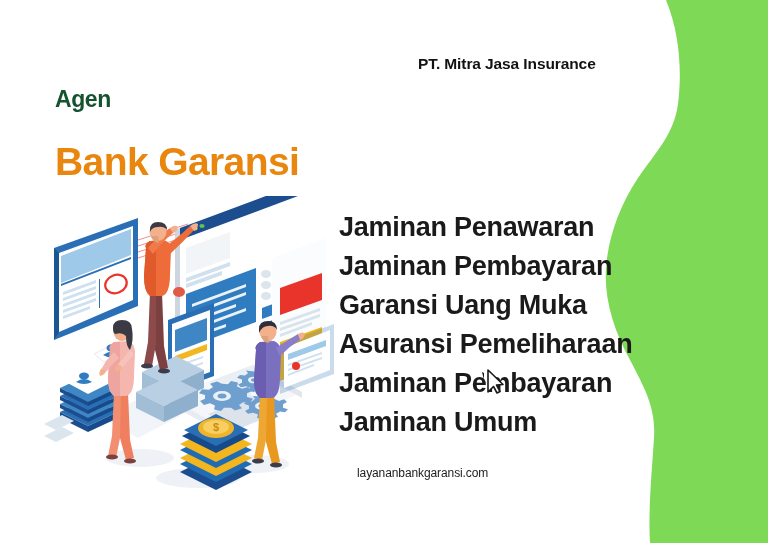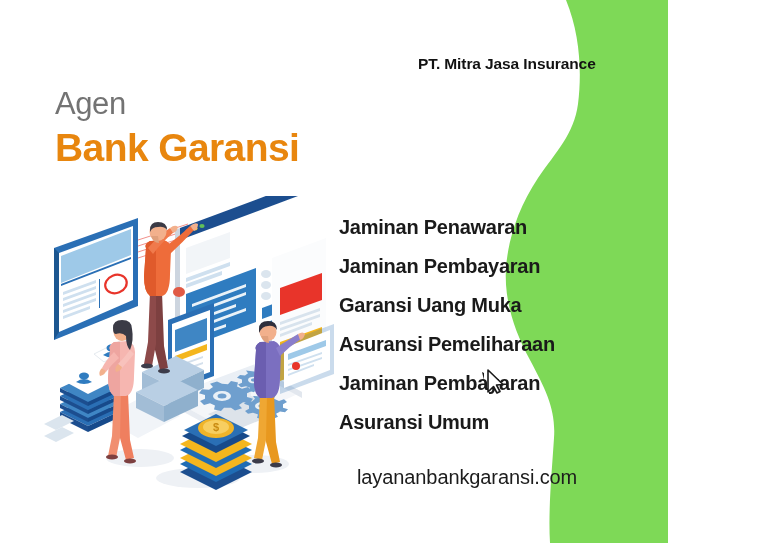--- a/index.html
+++ b/index.html
@@ -4,21 +4,21 @@
 <style>
   * { box-sizing: border-box; margin: 0; padding: 0; }
   html, body {
     width: 768px; height: 543px;
     overflow: hidden;
     background: #ffffff;
     font-family: "Liberation Sans", sans-serif;
   }
   #poster {
     position: relative;
-    width: 668px; height: 543px;
+    width: 768px; height: 543px;
     background: #ffffff;
     overflow: hidden;
   }
   
   #green-wave {
     position: absolute;
     top: 0; right: 0;
     width: 180px; height: 543px;
     pointer-events: none;
   }
@@ -29,53 +29,53 @@
     font-size: 15.5px;
     font-weight: bold;
     color: #121212;
     letter-spacing: -0.1px;
     white-space: nowrap;
   }
   
   #kicker {
     position: absolute;
     left: 55px; top: 86px;
-    font-size: 31px;
-    font-weight: normal;
-    color: #737373;
+    font-size: 23px;
+    font-weight: bold;
+    color: #14532d;
     letter-spacing: -0.4px;
   }
   #headline {
     position: absolute;
-    left: 55px; top: 126px;
+    left: 55px; top: 140px;
     font-size: 39px;
     font-weight: bold;
     color: #e8860e;
     letter-spacing: -0.6px;
     text-align: center;
   }
   
   #service-list {
     position: absolute;
     left: 339px; top: 208px;
     list-style: none;
   }
   #service-list li {
-    font-size: 20px;
+    font-size: 27px;
     font-weight: bold;
     color: #1a1a1a;
     letter-spacing: -0.25px;
     line-height: 39px;
     white-space: nowrap;
   }
   
   #website {
     position: absolute;
     left: 357px; top: 466px;
-    font-size: 20px;
+    font-size: 12px;
     color: #1c1c1c;
     letter-spacing: -0.1px;
   }
   
   #illustration {
     position: absolute;
     left: 40px; top: 196px;
     width: 300px; height: 296px;
   }
   
@@ -106,21 +106,21 @@
 
   <div id="kicker">Agen</div>
   <div id="headline">Bank Garansi</div>
 
   <ul id="service-list">
     <li>Jaminan Penawaran</li>
     <li>Jaminan Pembayaran</li>
     <li>Garansi Uang Muka</li>
     <li>Asuransi Pemeliharaan</li>
     <li>Jaminan Pembayaran</li>
-    <li>Asuransi Umum</li>
+    <li>Jaminan Umum</li>
   </ul>
 
   <div id="website">layananbankgaransi.com</div>
 
   <svg id="illustration" viewBox="0 0 300 296">
 
     <ellipse cx="100" cy="262" rx="34" ry="9" fill="#eef1f5"></ellipse>
     <ellipse cx="215" cy="268" rx="34" ry="9" fill="#eef1f5"></ellipse>
     <ellipse cx="158" cy="282" rx="42" ry="10" fill="#eef1f5"></ellipse>
 

